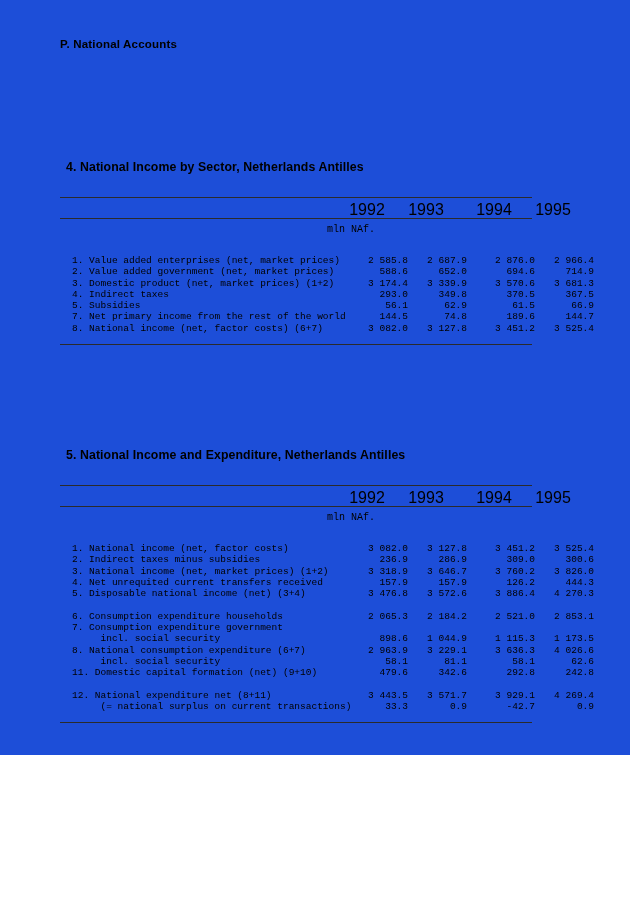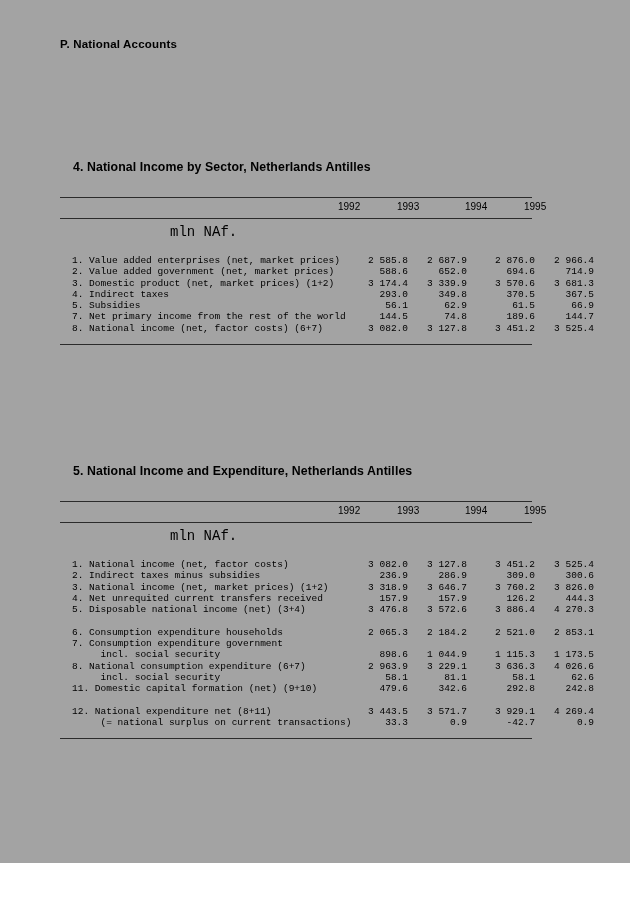--- a/index.html
+++ b/index.html
@@ -3,22 +3,22 @@
 <meta charset="utf-8">
 <style>
   html, body {
     margin: 0;
     padding: 0;
     background: #ffffff;
   }
   .page {
     position: relative;
     width: 630px;
-    height: 863px;
-    background: #a3a3a3;
+    height: 755px;
+    background: #1d4ed8;
     overflow: hidden;
     font-family: "Liberation Sans", sans-serif;
     color: #000000;
   }
 
   
   .running-head {
     position: absolute;
     left: 60px;
     top: 38px;
@@ -30,29 +30,29 @@
     white-space: nowrap;
   }
 
   
   .table-block {
     position: absolute;
     left: 60px;
     width: 472px;
   }
   #block-4 { top: 160px; }
-  #block-5 { top: 464px; }
+  #block-5 { top: 448px; }
 
   .table-title {
     font-family: "Liberation Sans", sans-serif;
     font-size: 12.3px;
     font-weight: bold;
     letter-spacing: 0.1px;
     color: #000;
-    margin: 0 0 23px 13px;
+    margin: 0 0 23px 6px;
     white-space: nowrap;
   }
 
   .rule {
     height: 0;
     border-top: 1px solid #2b2b2b;
     width: 472px;
   }
   .rule.thin { border-top-width: 1px; }
 
@@ -62,38 +62,38 @@
   }
   .unit-row {
     position: relative;
     height: 22px;
   }
   .unit-label {
     position: absolute;
     left: 0;
     top: 5px;
     width: 472px;
-    text-align: left;
+    text-align: center;
     font-family: "Liberation Mono", monospace;
-    font-size: 14px;
+    font-size: 10px;
     letter-spacing: 0px;
     color: #000;
   }
   .unit-label.shifted {
     left: 110px;
     width: 362px;
   }
 
   .year {
     position: absolute;
     top: 3px;
     width: 58px;
-    text-align: left;
-    font-family: "Liberation Sans", sans-serif;
-    font-size: 10px;
+    text-align: center;
+    font-family: "Liberation Sans", sans-serif;
+    font-size: 16px;
     font-weight: normal;
     color: #000;
   }
   .y0 { left: 278px; }
   .y1 { left: 337px; }
   .y2 { left: 405px; }
   .y3 { left: 464px; }
 
   
   .rows {

